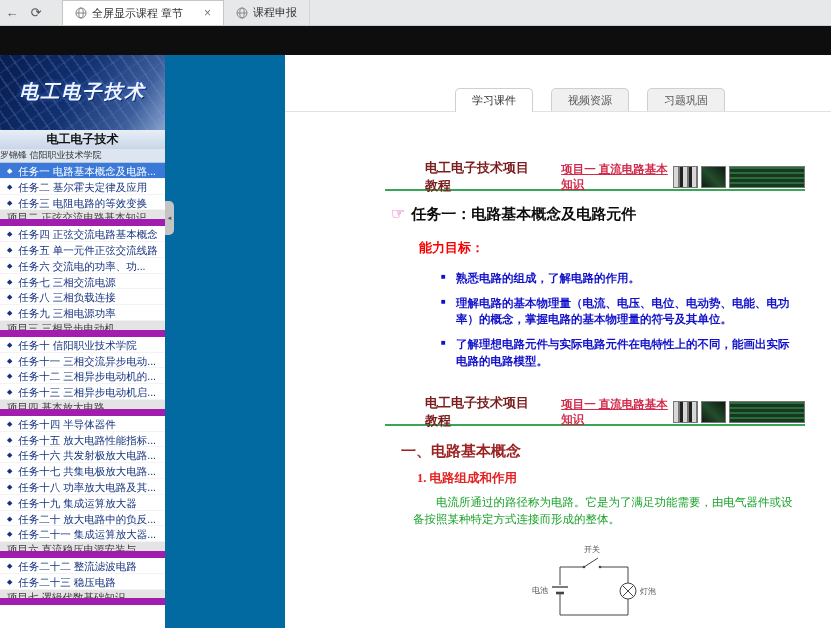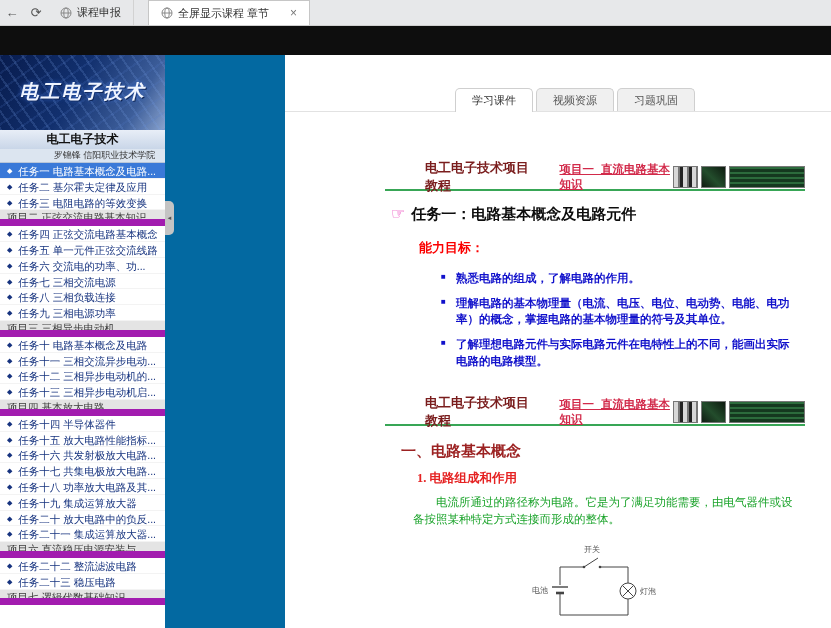--- a/index.html
+++ b/index.html
@@ -28,52 +28,52 @@
   .banner { height:75px; position:relative; overflow:hidden;
     background:
       repeating-linear-gradient(55deg, rgba(120,160,230,.20) 0 2px, transparent 2px 10px),
       repeating-linear-gradient(-35deg, rgba(80,120,200,.16) 0 2px, transparent 2px 14px),
       linear-gradient(120deg,#081c4e 0%,#12306e 45%,#3d5e9a 80%,#8aa3cd 100%); }
   .banner-text { position:absolute; top:24px; left:0; right:0; text-align:center;
     font-size:19px; font-weight:bold; font-style:italic; color:#f0f5ff; letter-spacing:2px;
     text-shadow:0 0 5px #3b6fd4, 1px 1px 0 #061539; }
   .course-title { height:19px; line-height:19px; text-align:center; font-size:12px;
     font-weight:bold; color:#111; background:linear-gradient(#e8eef7,#c9d6e8); }
-  .instructor { height:14px; line-height:13px; text-align:center; font-size:9px;
-    color:#333; background:#dce5f0; border-bottom:1px solid #b9c6d8;padding-left:44px; }
+  .instructor { height:14px; line-height:13px; text-align:left; font-size:9px;
+    color:#333; background:#dce5f0; border-bottom:1px solid #b9c6d8; }
   .nav { list-style:none; }
   .nav-item { height:15.8px; line-height:15.2px; font-size:10.5px; padding-left:7px;
     white-space:nowrap; overflow:hidden; border-bottom:1px solid #f3f3f3;
     color:#16337f; cursor:pointer; }
   .nav-item .bullet { font-size:7px; margin-right:3px; vertical-align:1.5px; }
   .nav-item.section { background:#e4e4e4; color:#3a3a3a; border-bottom:7px solid #a21caf; }
   .nav-item.active { background:#3a79d8; color:#fff; }
   .collapse-handle { position:absolute; top:146px; right:-9px; width:9px; height:34px;
     background:#c4c4c4; border-radius:0 5px 5px 0; z-index:5; display:flex;
     align-items:center; justify-content:center; font-size:6px; color:#555; cursor:pointer; }
 
   
   .content { flex:1; position:relative; }
   .panel { position:absolute; left:120px; top:0; right:0; bottom:0; background:#fff; overflow:hidden; }
 
   .tabbar { position:absolute; top:33px; left:0; right:0; height:24px; padding-left:170px;
-    display:flex; gap:3px; border-bottom:1px solid #e2e2e2; }
+    display:flex; gap:18px; border-bottom:1px solid #e2e2e2; }
   .tab { width:78px; display:flex; align-items:center; justify-content:center;
     font-size:11px; color:#555; background:#f0f0f0; border:1px solid #cfcfcf;
     border-bottom:none; border-radius:5px 5px 0 0; cursor:pointer; }
   .tab.active { background:#fff; color:#333; margin-bottom:-1px; }
 
   .slides { position:absolute; left:100px; top:110px; width:420px; }
   .slide { background:#fff; }
   .slide1 { height:235px; }
 
   .slide-header { display:flex; align-items:center; height:26px; border-bottom:2px solid #38a656; }
   .sh-course { font-family:"Liberation Serif","DejaVu Serif",serif; font-size:13px;
     font-weight:bold; color:#7a1d1d;margin-left:40px; }
-  .sh-project { font-family:Liberation Mono, monospace; font-size:11.5px;
+  .sh-project { font-family:Liberation Sans, sans-serif; font-size:11.5px;
     font-weight:bold; color:#d22a4a; margin-left:24px; text-decoration:underline; }
   .thumbs { margin-left:auto; display:flex; gap:3px; align-items:center; }
   .thumb { height:22px; border:1px solid #777; flex:none; }
   .thumb-a { width:25px; background:repeating-linear-gradient(90deg,#d8d8d8 0 4px,#777 4px 6px,#222 6px 9px); }
   .thumb-b { width:25px; background:linear-gradient(45deg,#101c12 0%,#234d2c 45%,#0e1a10 100%); }
   .thumb-c { width:76px; background:repeating-linear-gradient(0deg,#15381f 0 3px,#2c6b3c 3px 5px); }
 
   .task-title { margin:13px 0 0 6px; font-size:15px; font-weight:bold; color:#0d0d0d; }
   .hand { color:#e625b0; margin-right:6px; font-size:16px; font-weight:normal; }
   .goal { margin:15px 0 0 34px; font-size:13px; font-weight:bold; color:#fb0000; }
@@ -89,37 +89,37 @@
   .para { margin:7px 10px 0 28px; font-family:"Liberation Serif","DejaVu Serif",serif;
     font-size:11.5px; line-height:1.5; color:#1aa32a; text-indent:2em; }
   .diagram-wrap { margin-top:12px; text-align:center; }
 </style>
 </head>
 <body>
 
 <div class="browser-bar">
   <span class="nav-btn">←</span>
   <span class="nav-btn">⟳</span>
-  <div class="btab inactive">
-    <svg class="globe" viewBox="0 0 12 12">
-      <circle cx="6" cy="6" r="5" fill="none" stroke="#888"></circle>
-      <ellipse cx="6" cy="6" rx="2.2" ry="5" fill="none" stroke="#888"></ellipse>
-      <line x1="1" y1="6" x2="11" y2="6" stroke="#888"></line>
-    </svg>
-    <span>课程申报</span>
-  </div>
   <div class="btab active">
     <svg class="globe" viewBox="0 0 12 12">
       <circle cx="6" cy="6" r="5" fill="none" stroke="#888"></circle>
       <ellipse cx="6" cy="6" rx="2.2" ry="5" fill="none" stroke="#888"></ellipse>
       <line x1="1" y1="6" x2="11" y2="6" stroke="#888"></line>
     </svg>
     <span>全屏显示课程 章节</span>
     <span class="tab-close">×</span>
   </div>
+  <div class="btab inactive">
+    <svg class="globe" viewBox="0 0 12 12">
+      <circle cx="6" cy="6" r="5" fill="none" stroke="#888"></circle>
+      <ellipse cx="6" cy="6" rx="2.2" ry="5" fill="none" stroke="#888"></ellipse>
+      <line x1="1" y1="6" x2="11" y2="6" stroke="#888"></line>
+    </svg>
+    <span>课程申报</span>
+  </div>
 </div>
 
 <div class="black-bar"></div>
 
 <div class="page">
 
   <aside class="sidebar">
     <div class="banner">
       <div class="banner-text">电工电子技术</div>
     </div>
@@ -177,21 +177,21 @@
           <span>任务九 三相电源功率</span>
         </li>
 
         <li class="nav-item section">
           
           <span>项目三 三相异步电动机</span>
         </li>
 
         <li class="nav-item task">
           <span class="bullet">◆</span>
-          <span>任务十 电路基本概念及电路</span>
+          <span>任务十 信阳职业技术学院</span>
         </li>
 
         <li class="nav-item task">
           <span class="bullet">◆</span>
           <span>任务十一 三相交流异步电动...</span>
         </li>
 
         <li class="nav-item task">
           <span class="bullet">◆</span>
           <span>任务十二 三相异步电动机的...</span>

